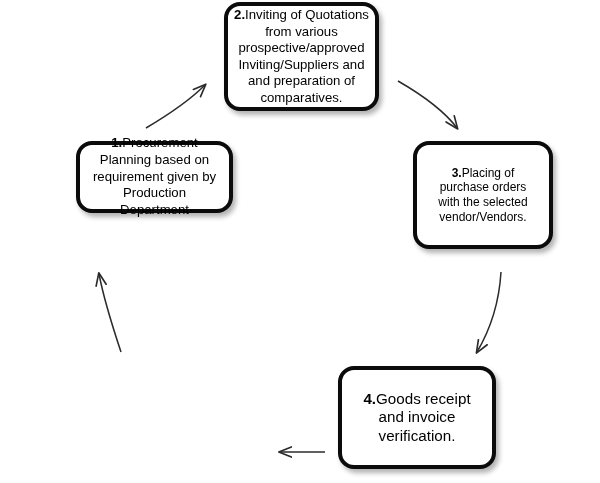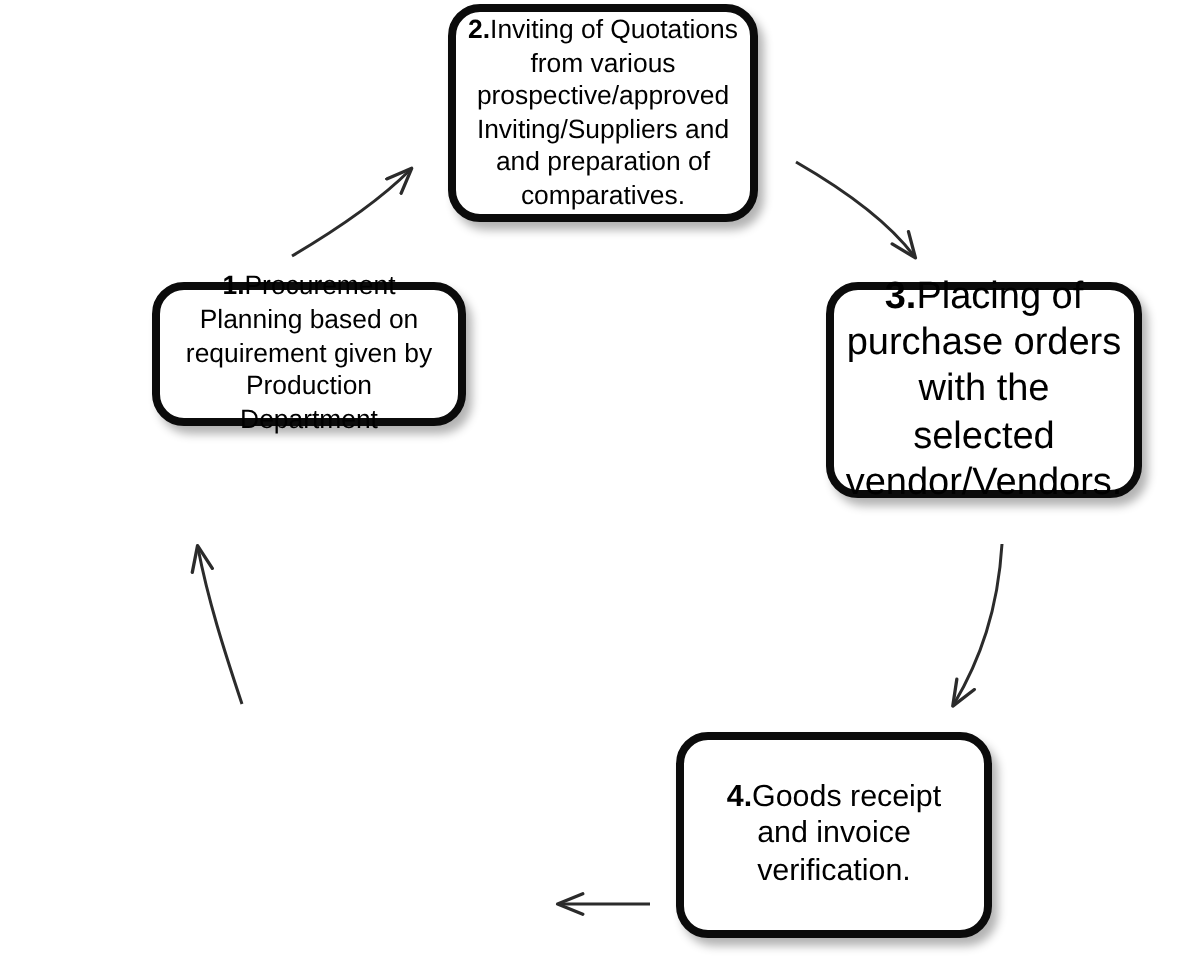--- a/index.html
+++ b/index.html
@@ -41,21 +41,21 @@
   .node .txt {
     display: block;
     padding: 0 6px;
     white-space: pre-line;
   }
   .node .num {
     font-weight: bold;
   }
   #node-1 { left: 36px;  top: 141px; width: 157px; height: 72px; font-size: 13.2px; margin-left: 40px; }
   #node-2 { left: 224px; top: 2px;   width: 155px; height: 109px; font-size: 13.2px; }
-  #node-3 { left: 413px; top: 141px; width: 158px; height: 108px; font-size: 19px; }
+  #node-3 { left: 413px; top: 141px; width: 140px; height: 108px; font-size: 12px; }
   #node-4 { left: 338px; top: 366px; width: 158px; height: 103px; font-size: 15.2px; }
   #node-5 { left: 105px; top: 366px; width: 158px; height: 97px;  font-size: 15.2px; }
   #node-1 .txt { line-height: 1.28; }
   #node-2 .txt { line-height: 1.25; }
 </style>
 </head>
 <body>
 
 <div id="canvas">
 

